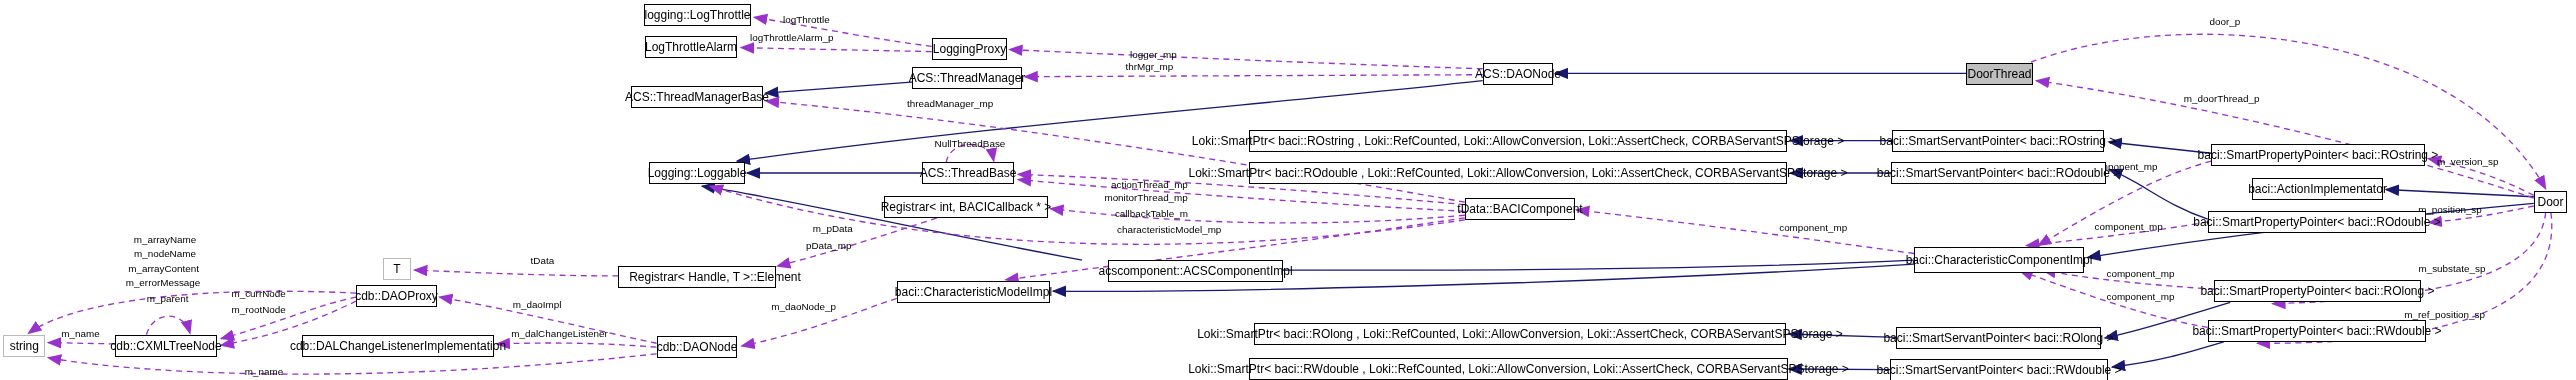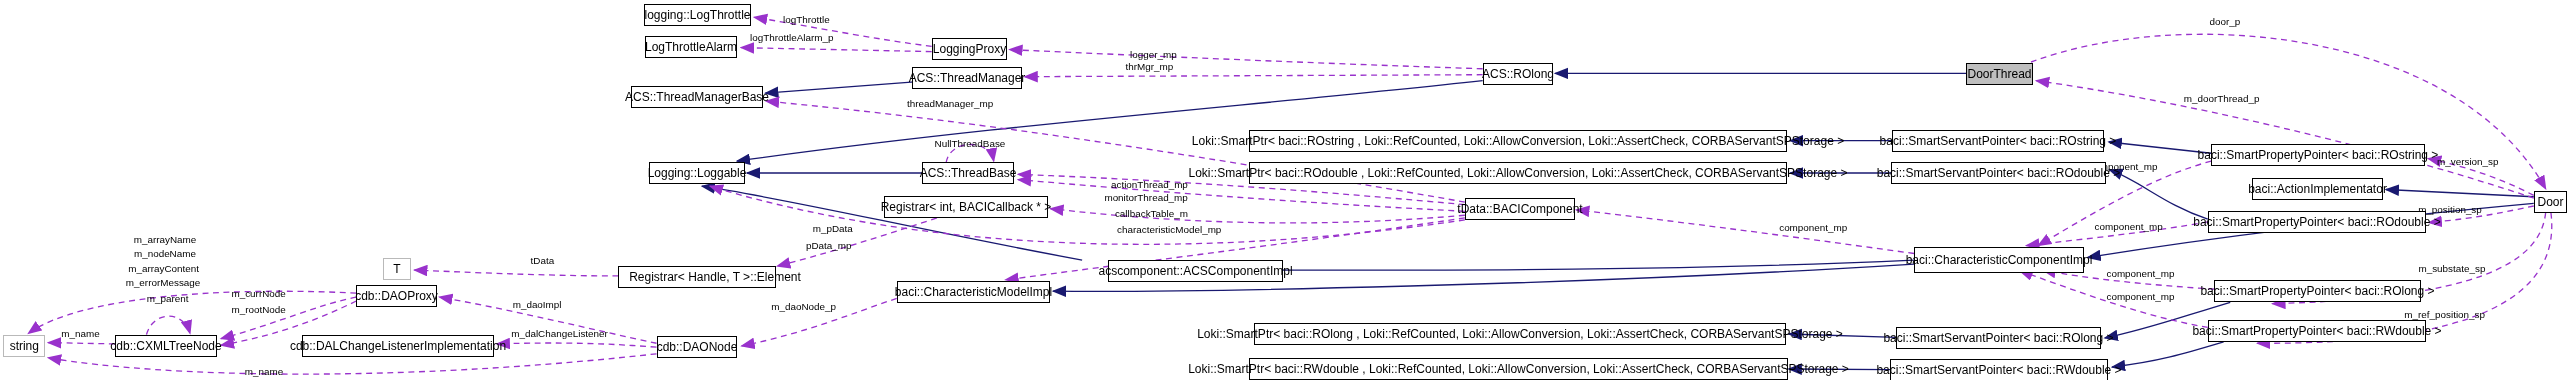--- a/index.html
+++ b/index.html
@@ -119,21 +119,21 @@
         <text x="247" y="434" class="edge-label">m_errorMessage</text>
         <text x="822" y="400" class="edge-label">tData</text>
       </g>
   </svg>
   <div id="node-layer">
       <div class="node" style="left: 644px; top: 4px; width: 107px; height: 22px;">logging::LogThrottle</div>
       <div class="node" style="left: 645px; top: 36px; width: 92px; height: 22px;">LogThrottleAlarm</div>
       <div class="node" style="left: 932px; top: 38px; width: 75px; height: 22px;">LoggingProxy</div>
       <div class="node" style="left: 912px; top: 67px; width: 110px; height: 22px;">ACS::ThreadManager</div>
       <div class="node" style="left: 631px; top: 86px; width: 132px; height: 22px;">ACS::ThreadManagerBase</div>
-      <div class="node" style="left: 1483px; top: 63px; width: 70px; height: 22px;">ACS::ROlong</div>
+      <div class="node" style="left: 1483px; top: 63px; width: 70px; height: 22px;">ACS::DAONode</div>
       <div class="node highlight" style="left: 1966px; top: 63px; width: 67px; height: 22px; background: rgb(191, 191, 191);">DoorThread</div>
       <div class="node" style="left: 649px; top: 162px; width: 96px; height: 22px;">Logging::Loggable</div>
       <div class="node" style="left: 922px; top: 162px; width: 92px; height: 22px;">ACS::ThreadBase</div>
       <div class="node" style="left: 1249px; top: 130px; width: 538px; height: 22px;">Loki::SmartPtr&lt; baci::ROstring , Loki::RefCounted, Loki::AllowConversion, Loki::AssertCheck, CORBAServantSPStorage &gt;</div>
       <div class="node" style="left: 1249px; top: 162px; width: 538px; height: 22px;">Loki::SmartPtr&lt; baci::ROdouble , Loki::RefCounted, Loki::AllowConversion, Loki::AssertCheck, CORBAServantSPStorage &gt;</div>
       <div class="node" style="left: 884px; top: 196px; width: 164px; height: 22px;">Registrar&lt; int, BACICallback * &gt;</div>
       <div class="node" style="left: 1465px; top: 198px; width: 110px; height: 22px;">tData::BACIComponent</div>
       <div class="node" style="left: 1914px; top: 247px; width: 170px; height: 26px;">baci::CharacteristicComponentImpl</div>
       <div class="node" style="left: 1061px; top: 260px; width: 175px; height: 22px; margin-left: 47px;">acscomponent::ACSComponentImpl</div>
       <div class="node" style="left: 897px; top: 281px; width: 153px; height: 22px;">baci::CharacteristicModelImpl</div>

